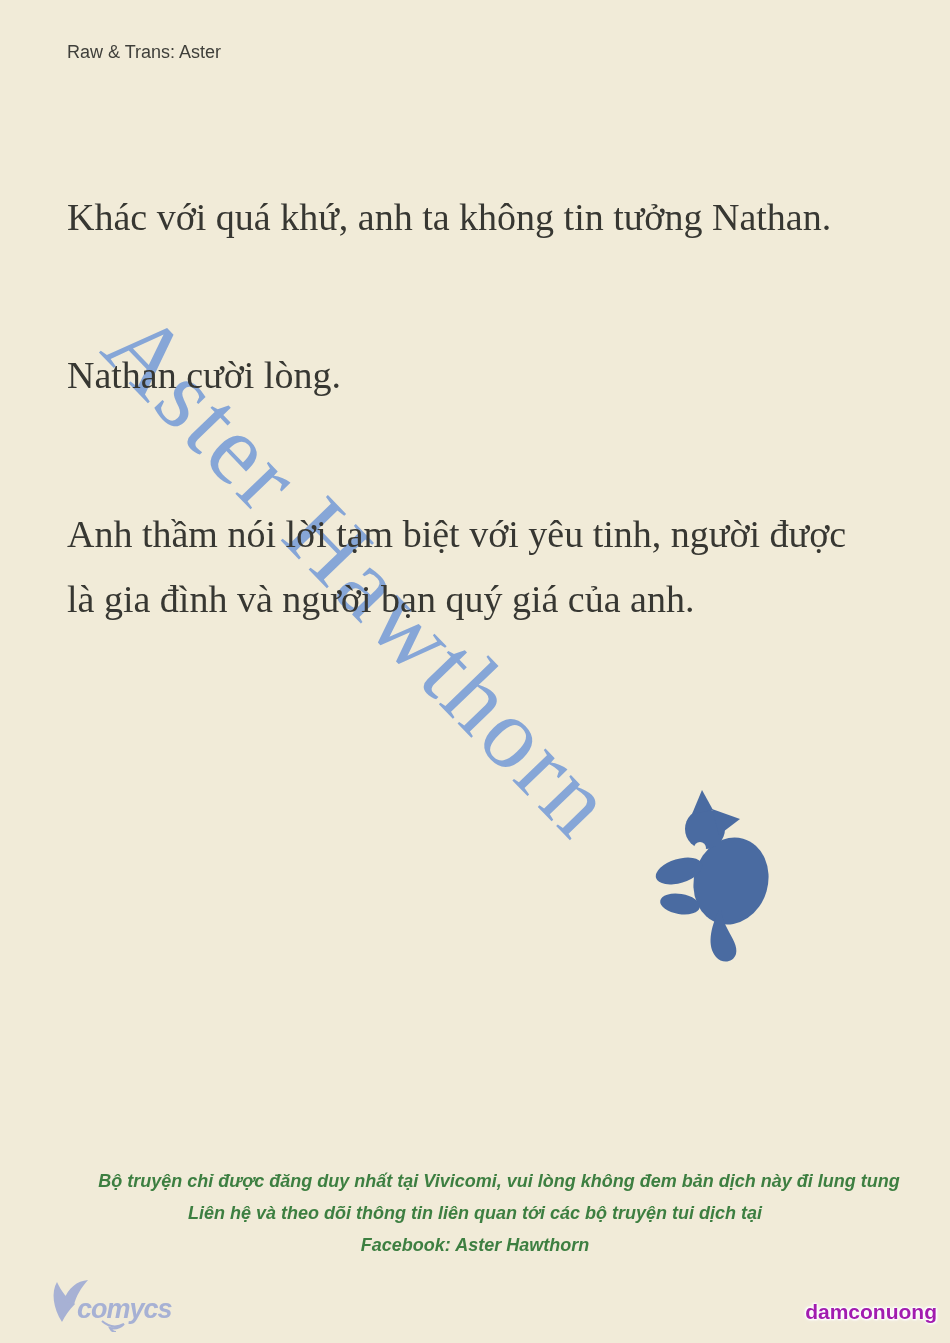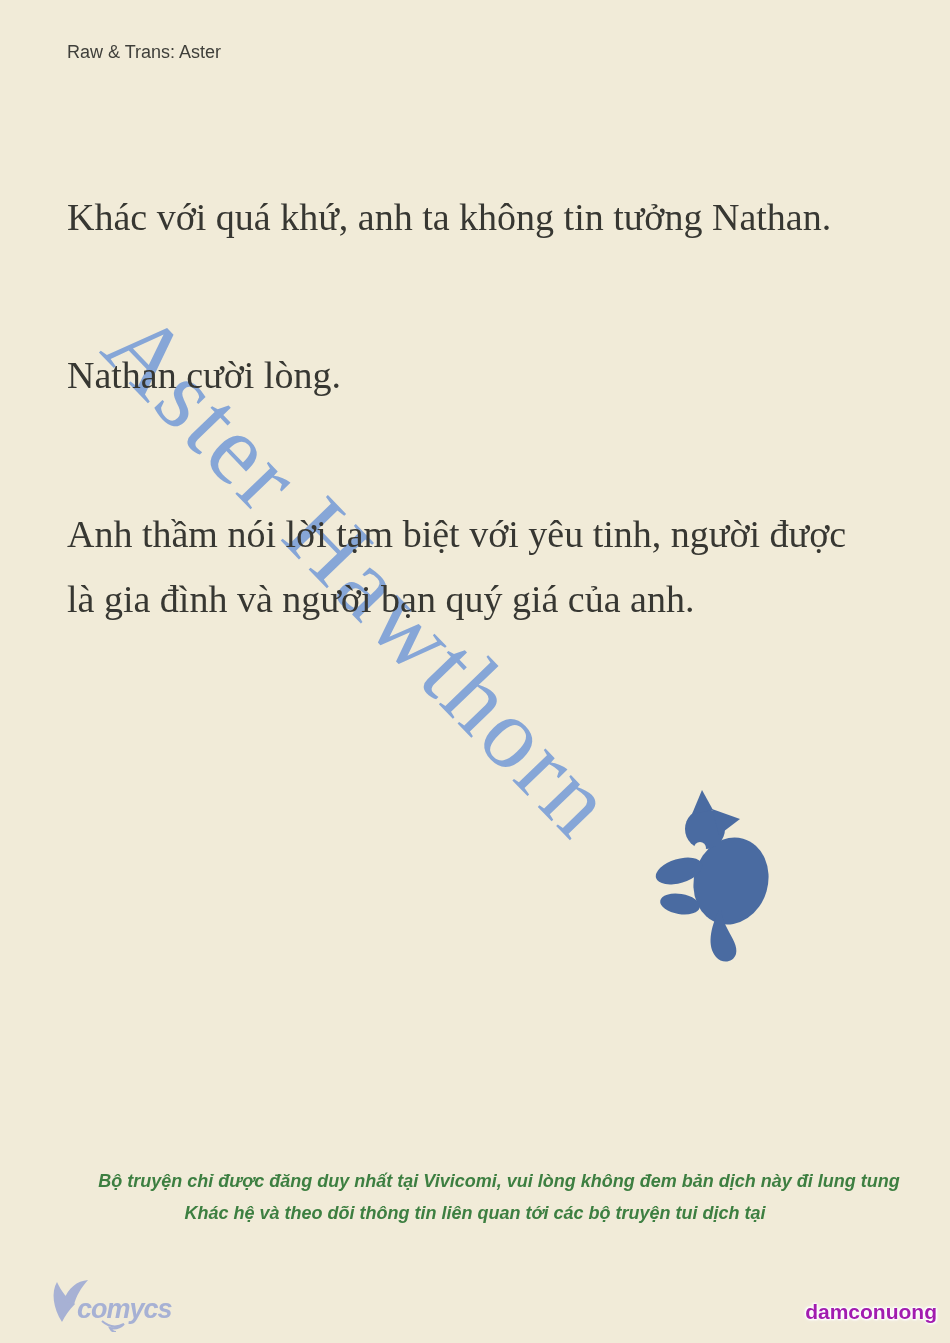--- a/index.html
+++ b/index.html
@@ -72,21 +72,22 @@
       <polygon points="39,26 49,2 60,22"></polygon>
       <polygon points="59,21 87,31 66,47"></polygon>
       <ellipse cx="26" cy="83" rx="24" ry="12" transform="rotate(-17 26 83)"></ellipse>
       <ellipse cx="27" cy="116" rx="20" ry="10" transform="rotate(9 27 116)"></ellipse>
       <path d="M66,122 C57,141 54,158 63,169 C69,176 80,175 83,166 C85,158 79,150 75,142 C71,135 69,128 68,122 Z"></path>
     </g>
     <circle cx="47" cy="60" r="6" fill="#f1ebd8"></circle>
   </svg>
 
   <div class="notice n1">Bộ truyện chỉ được đăng duy nhất tại Vivicomi, vui lòng không đem bản dịch này đi lung tung</div>
-  <div class="notice n2">Khác hệ và theo dõi thông tin liên quan tới các bộ truyện tui dịch tại</div>
+  <div class="notice n2">Liên hệ và theo dõi thông tin liên quan tới các bộ truyện tui dịch tại</div>
+  <div class="notice n3">Facebook: Aster Hawthorn</div>
 
   <svg class="logo" viewBox="0 0 130 54" xmlns="http://www.w3.org/2000/svg">
     <g fill="#a7b1d4">
       <path d="M12,44 C3,30 1,14 7,4 C11,13 17,21 25,26 C19,32 15,38 12,44 Z"></path>
       <path d="M14,22 C18,10 27,3 38,2 C31,10 26,18 24,27 C20,25 17,24 14,22 Z"></path>
       <text x="27" y="40">comycs</text>
     </g>
     <path d="M52,43 q10,9 22,3 q-6,6 -14,4 q2,4 6,4" stroke="#a7b1d4" stroke-width="2" fill="none"></path>
   </svg>
 

